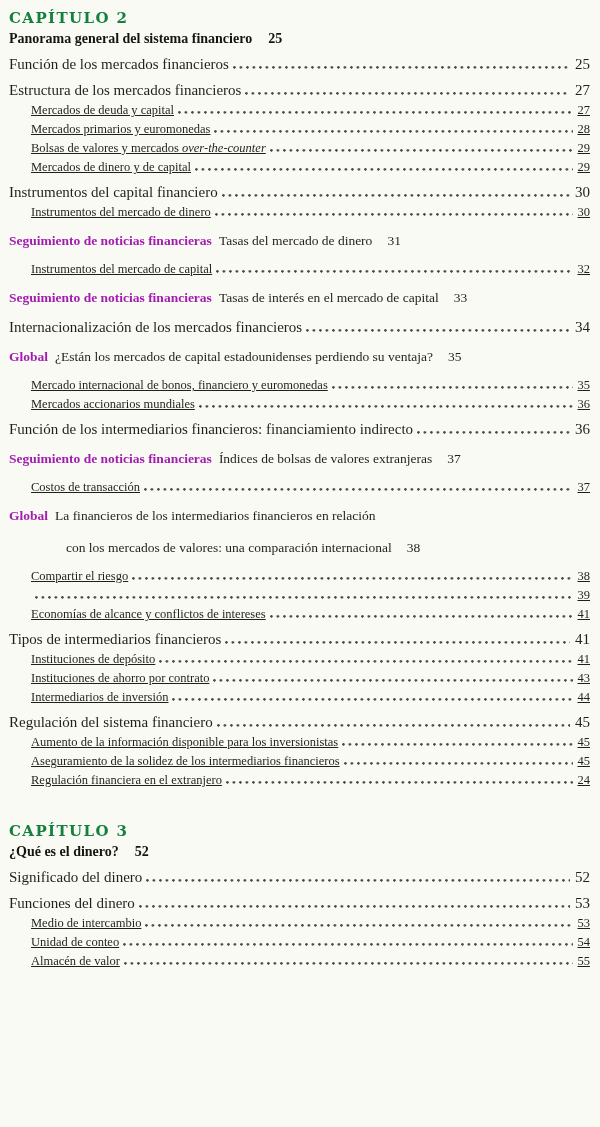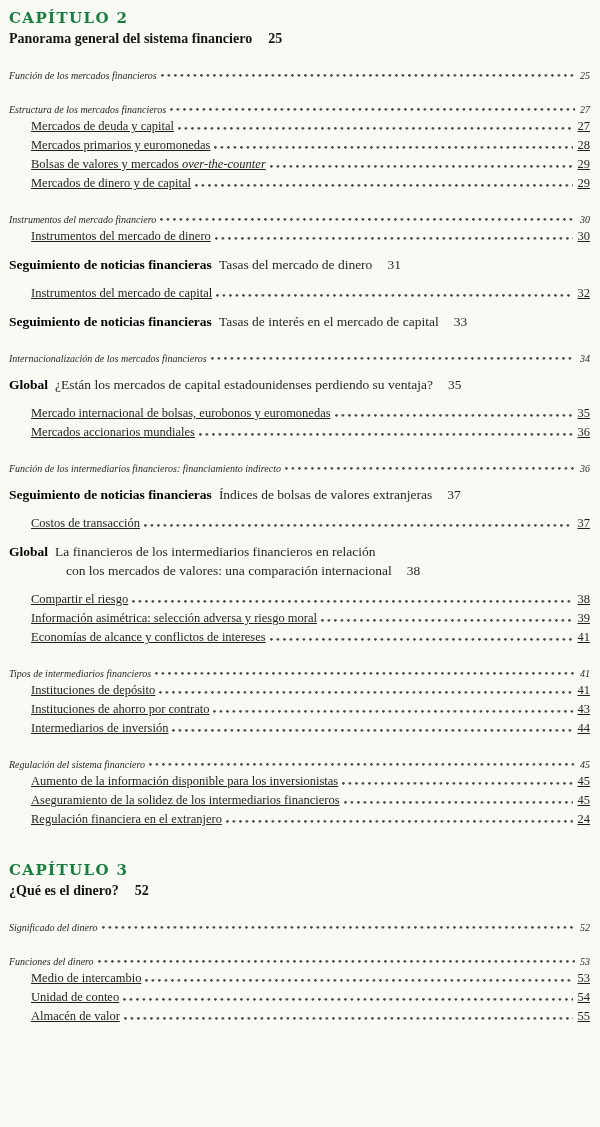--- a/index.html
+++ b/index.html
@@ -23,41 +23,41 @@
   }
   .chapter-title-row {
     font-weight: bold;
     font-size: 14px;
     margin-top: 4px;
     color: #16140f;
   }
   .chapter-page { margin-left: 16px; font-weight: bold; }
 
   .row { display: flex; align-items: baseline; }
-  .l1 { font-size: 10px; margin-top: 23px; font-style: italic; }
+  .l1 { font-size: 15px; margin-top: 9px; }
   .l2 { font-size: 12.5px; margin-top: 4px; padding-left: 22px; text-decoration: underline; }
   .t  { white-space: nowrap; }
   .em { font-style: italic; }
   .leader {
     flex: 1 1 auto;
     min-width: 14px;
     height: 3px;
     margin: 0 5px 0 4px;
     align-self: flex-end;
     margin-bottom: 4px;
     background-image: radial-gradient(circle at 1.4px 1.4px, #4d4a45 1.05px, transparent 1.5px);
     background-size: 6.5px 3px;
     background-repeat: repeat-x;
   }
   .pg { white-space: nowrap; }
 
   .feature { margin: 13px 0; font-size: 13.5px; }
-  .fl { font-weight: bold; margin-right: 7px; color: #000000; margin-top: 24px; }
+  .fl { font-weight: bold; margin-right: 7px; color: #a21caf; margin-top: 24px; }
   .fp { margin-left: 15px; }
-  .fline2 { padding-left: 57px; margin-top: 3px; }
+  .fline2 { padding-left: 57px; margin-top: 16px; }
 
   .summary { margin-top: 14px; font-size: 13.5px; line-height: 1.55; white-space: pre-wrap; }
   .sline2 { padding-left: 28px; }
 
   .chapter3-block { margin-top: 34px; }
 </style>
 </head>
 <body>
 
 <div class="page">
@@ -98,21 +98,21 @@
     <span class="pg">29</span>
   </div>
 
   <div class="row l2">
     <span class="t"><span>Mercados de dinero y de capital</span><span class="em"></span></span>
     <span class="leader"></span>
     <span class="pg">29</span>
   </div>
 
   <div class="row l1">
-    <span class="t">Instrumentos del mercado financiero</span>
+    <span class="t">Instrumentos del capital financiero</span>
     <span class="leader"></span>
     <span class="pg">30</span>
   </div>
 
   <div class="row l2">
     <span class="t"><span>Instrumentos del mercado de dinero</span><span class="em"></span></span>
     <span class="leader"></span>
     <span class="pg">30</span>
   </div>
 
@@ -134,21 +134,21 @@
     <span class="t">Internacionalización de los mercados financieros</span>
     <span class="leader"></span>
     <span class="pg">34</span>
   </div>
 
   <div class="feature">
     <span class="fl">Global</span><span class="ft">¿Están los mercados de capital estadounidenses perdiendo su ventaja?</span><span class="fp">35</span>
   </div>
 
   <div class="row l2">
-    <span class="t"><span>Mercado internacional de bolsas, eurobonos y euromonedas</span><span class="em"></span></span>
+    <span class="t"><span>Mercado internacional de bonos, financiero y euromonedas</span><span class="em"></span></span>
     <span class="leader"></span>
     <span class="pg">35</span>
   </div>
 
   <div class="row l2">
     <span class="t"><span>Mercados accionarios mundiales</span><span class="em"></span></span>
     <span class="leader"></span>
     <span class="pg">36</span>
   </div>
 
@@ -173,21 +173,20 @@
     <div class="fline2"><span class="ft">con los mercados de valores: una comparación internacional</span><span class="fp">38</span></div>
   </div>
 
   <div class="row l2">
     <span class="t"><span>Compartir el riesgo</span><span class="em"></span></span>
     <span class="leader"></span>
     <span class="pg">38</span>
   </div>
 
   <div class="row l2">
-    <span class="t"><span>Información asimétrica: selección adversa y riesgo moral</span><span class="em"></span></span>
     <span class="leader"></span>
     <span class="pg">39</span>
   </div>
 
   <div class="row l2">
     <span class="t"><span>Economías de alcance y conflictos de intereses</span><span class="em"></span></span>
     <span class="leader"></span>
     <span class="pg">41</span>
   </div>
 

